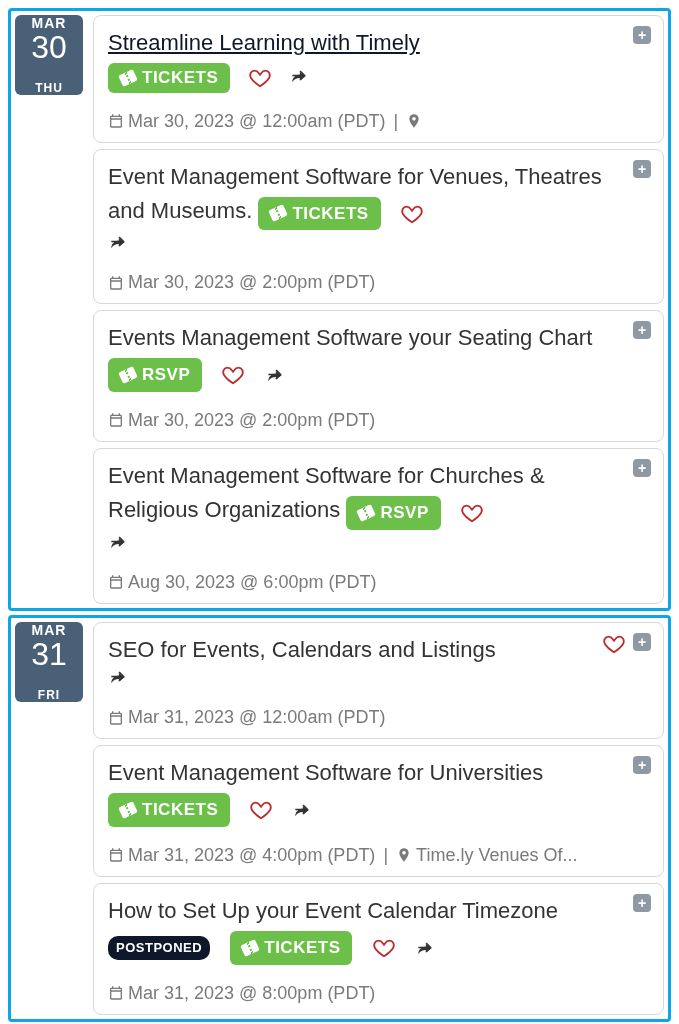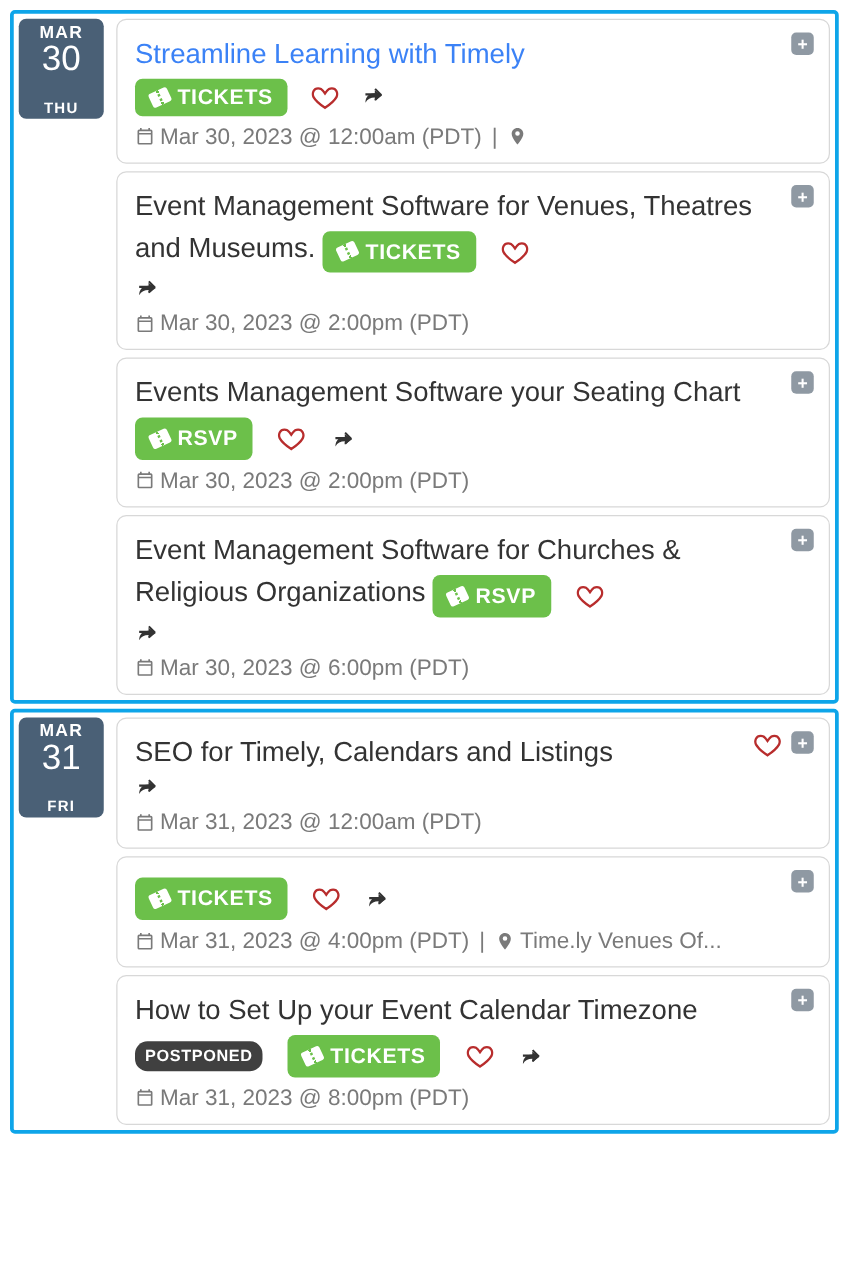--- a/index.html
+++ b/index.html
@@ -1,38 +1,38 @@
 <!DOCTYPE html>
 <html><head>
 <meta charset="utf-8">
 <style>
 * { box-sizing: border-box; margin: 0; padding: 0; }
 body { font-family: -apple-system, BlinkMacSystemFont, "Segoe UI", Arial, sans-serif; background: #fff; padding: 8px; width: 679px; }
 .day-group { display: flex; gap: 10px; border: 3px solid #0ea5e9; border-radius: 4px; padding: 4px; margin-bottom: 4px; }
 .date-block { background: #4a6076; color: #fff; text-align: center; border-radius: 6px; width: 68px; height: 80px; display: flex; flex-direction: column; justify-content: center; flex-shrink: 0; }
 .date-month { font-size: 14px; font-weight: 600; letter-spacing: 1px; }
-.date-day { font-size: 28px; font-weight: 400; line-height: 1; }
+.date-day { font-size: 32px; font-weight: 400; line-height: 1; }
 .date-wday { font-size: 12px; font-weight: 700; letter-spacing: 1px; margin-top: 18px; }
 .events { flex: 1; display: flex; flex-direction: column; gap: 6px; }
 .card { border: 1px solid #d8d8d8; border-radius: 8px; padding: 12px 14px 10px 14px; position: relative; }
 .expand { position: absolute; top: 10px; right: 12px; width: 18px; height: 18px; background: #8f99a3; border-radius: 4px; color: #fff; font-size: 14px; font-weight: 700; display: flex; align-items: center; justify-content: center; line-height: 1; cursor: pointer; }
 .title-row { font-size: 22px; color: #333; font-weight: 400; line-height: 1.4; padding-right: 24px; }
-.title-link { color: #3b82f6; }
+.title-link { color: #0f172a; text-decoration: underline; }
 .inline-items { display: inline; }
 .inline-items > * { vertical-align: middle; margin-right: 14px; margin-top: 4px; }
 .btn { display: inline-flex; align-items: center; gap: 6px; color: #fff; font-weight: 700; font-size: 17px; padding: 5px 12px; border-radius: 6px; cursor: pointer; letter-spacing: 0.5px; }
 .btn-green { background: #6cc04a; }
-.btn-teal { background: #404040; font-size: 13px; padding: 3px 8px; letter-spacing: 0.5px; border-radius: 10px; }
+.btn-teal { background: #0f172a; font-size: 13px; padding: 3px 8px; letter-spacing: 0.5px; border-radius: 10px; }
 .ico-ticket { display: inline-block; width: 16px; height: 12px; background: #fff; border-radius: 2px; position: relative; transform: rotate(-25deg); }
 .ico-ticket::before { content: ""; position: absolute; left: 50%; top: 0; bottom: 0; border-left: 2px dotted #6cc04a; transform: translateX(-50%); }
 .heart { width: 22px; height: 22px; display: inline-block; cursor: pointer; }
 .heart svg { width: 100%; height: 100%; }
 .share { width: 20px; height: 20px; display: inline-block; cursor: pointer; color: #333; }
 .share svg { width: 100%; height: 100%; }
-.meta { color: #7a7a7a; font-size: 18px; margin-top: 6px; display: flex; align-items: center; gap: 4px; white-space: nowrap; overflow: hidden; text-overflow: ellipsis; }
+.meta { color: #7a7a7a; font-size: 18px; margin-top: 18px; display: flex; align-items: center; gap: 4px; white-space: nowrap; overflow: hidden; text-overflow: ellipsis; }
 .meta .cal-ico, .meta .pin-ico { width: 16px; height: 16px; fill: #7a7a7a; flex-shrink: 0; }
 .meta .sep { margin: 0 4px; }
 .actions-line { margin-top: 6px; }
 </style>
 </head>
 <body>
 
 <div id="root">
     <div class="day-group">
     <div class="date-block">
@@ -113,51 +113,51 @@
                   <path d="M12 21s-7.5-4.9-10-9.3C.3 8.1 2.2 4 6 4c2.3 0 3.7 1.3 4.5 2.5l1.5 2 1.5-2C14.3 5.3 15.7 4 18 4c3.8 0 5.7 4.1 4 7.7C19.5 16.1 12 21 12 21z"></path>
                 </svg></span> </span></div>
       <div class="actions-line inline-items"><span class="share"><svg viewBox="0 0 24 24" fill="currentColor">
                 <path d="M14 9l-1.4 1.4L16.2 14H4v2h12.2l-3.6 3.6L14 21l6-6-6-6z" transform="rotate(180 12 12) scale(-1,1) translate(-24,0)"></path>
                 <path d="M13 5l7 5-7 5v-3c-4 0-7 1.5-9 5 0-6 4-9 9-9V5z"></path>
               </svg></span></div>
       <div class="meta">
             <svg class="cal-ico" viewBox="0 0 24 24">
               <path d="M19 4h-1V2h-2v2H8V2H6v2H5a2 2 0 0 0-2 2v14a2 2 0 0 0 2 2h14a2 2 0 0 0 2-2V6a2 2 0 0 0-2-2zm0 16H5V10h14v10zM5 8V6h14v2H5z"></path>
             </svg>
-            <span>Mar 30, 2023 @ 6:00pm (PDT)</span>
+            <span>Aug 30, 2023 @ 6:00pm (PDT)</span>
           </div></div>
       </div>
     </div>
     <div class="day-group">
     <div class="date-block">
       <div class="date-month">MAR</div>
       <div class="date-day">31</div>
       <div class="date-wday">FRI</div>
     </div>
     <div class="events">
         <div class="card">
       <div class="expand">+</div>
       <span style="position:absolute;top:10px;right:38px;"><span class="heart"><svg viewBox="0 0 24 24" fill="none" stroke="#b82d2d" stroke-width="2">
                 <path d="M12 21s-7.5-4.9-10-9.3C.3 8.1 2.2 4 6 4c2.3 0 3.7 1.3 4.5 2.5l1.5 2 1.5-2C14.3 5.3 15.7 4 18 4c3.8 0 5.7 4.1 4 7.7C19.5 16.1 12 21 12 21z"></path>
               </svg></span></span>
-      <div class="title-row"><span>SEO for Timely, Calendars and Listings</span> <span class="inline-items"></span></div>
+      <div class="title-row"><span>SEO for Events, Calendars and Listings</span> <span class="inline-items"></span></div>
       <div class="actions-line inline-items"><span class="share"><svg viewBox="0 0 24 24" fill="currentColor">
                 <path d="M14 9l-1.4 1.4L16.2 14H4v2h12.2l-3.6 3.6L14 21l6-6-6-6z" transform="rotate(180 12 12) scale(-1,1) translate(-24,0)"></path>
                 <path d="M13 5l7 5-7 5v-3c-4 0-7 1.5-9 5 0-6 4-9 9-9V5z"></path>
               </svg></span></div>
       <div class="meta">
             <svg class="cal-ico" viewBox="0 0 24 24">
               <path d="M19 4h-1V2h-2v2H8V2H6v2H5a2 2 0 0 0-2 2v14a2 2 0 0 0 2 2h14a2 2 0 0 0 2-2V6a2 2 0 0 0-2-2zm0 16H5V10h14v10zM5 8V6h14v2H5z"></path>
             </svg>
             <span>Mar 31, 2023 @ 12:00am (PDT)</span>
           </div></div>
         <div class="card">
       <div class="expand">+</div>
 
-      <div class="title-row"> <span class="inline-items"><span class="btn btn-green">
+      <div class="title-row"><span>Event Management Software for Universities</span> <span class="inline-items"><span class="btn btn-green">
                 <span class="ico-ticket"></span>
                 <span>TICKETS</span>
               </span> <span class="heart"><svg viewBox="0 0 24 24" fill="none" stroke="#b82d2d" stroke-width="2">
                   <path d="M12 21s-7.5-4.9-10-9.3C.3 8.1 2.2 4 6 4c2.3 0 3.7 1.3 4.5 2.5l1.5 2 1.5-2C14.3 5.3 15.7 4 18 4c3.8 0 5.7 4.1 4 7.7C19.5 16.1 12 21 12 21z"></path>
                 </svg></span> <span class="share"><svg viewBox="0 0 24 24" fill="currentColor">
                   <path d="M14 9l-1.4 1.4L16.2 14H4v2h12.2l-3.6 3.6L14 21l6-6-6-6z" transform="rotate(180 12 12) scale(-1,1) translate(-24,0)"></path>
                   <path d="M13 5l7 5-7 5v-3c-4 0-7 1.5-9 5 0-6 4-9 9-9V5z"></path>
                 </svg></span></span></div>
 
       <div class="meta">

